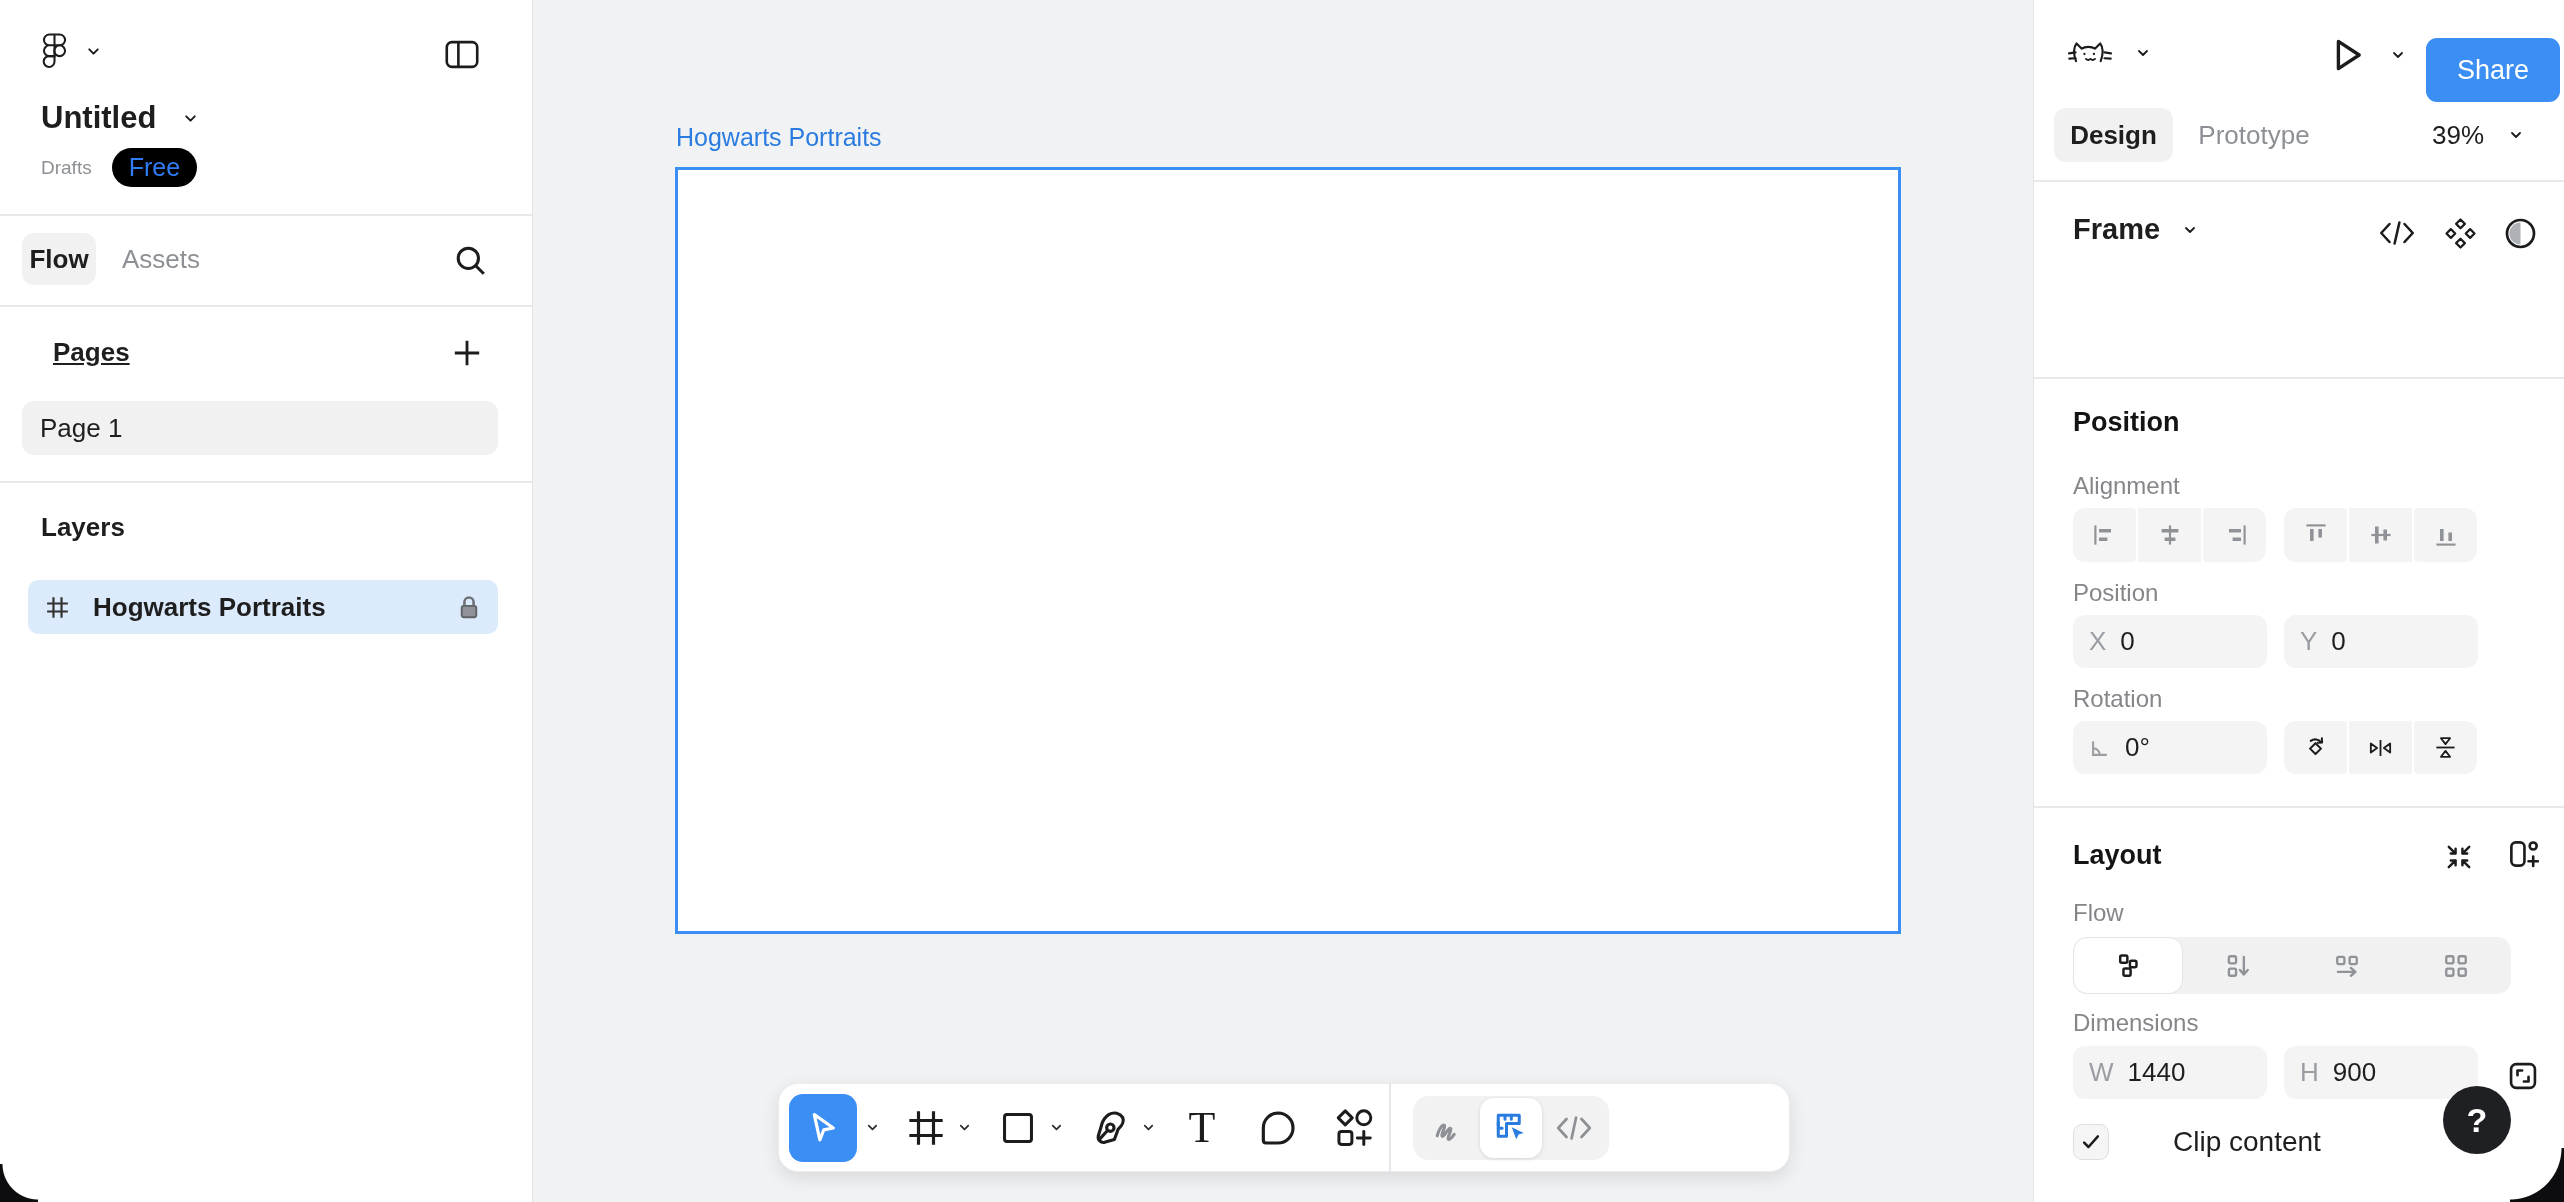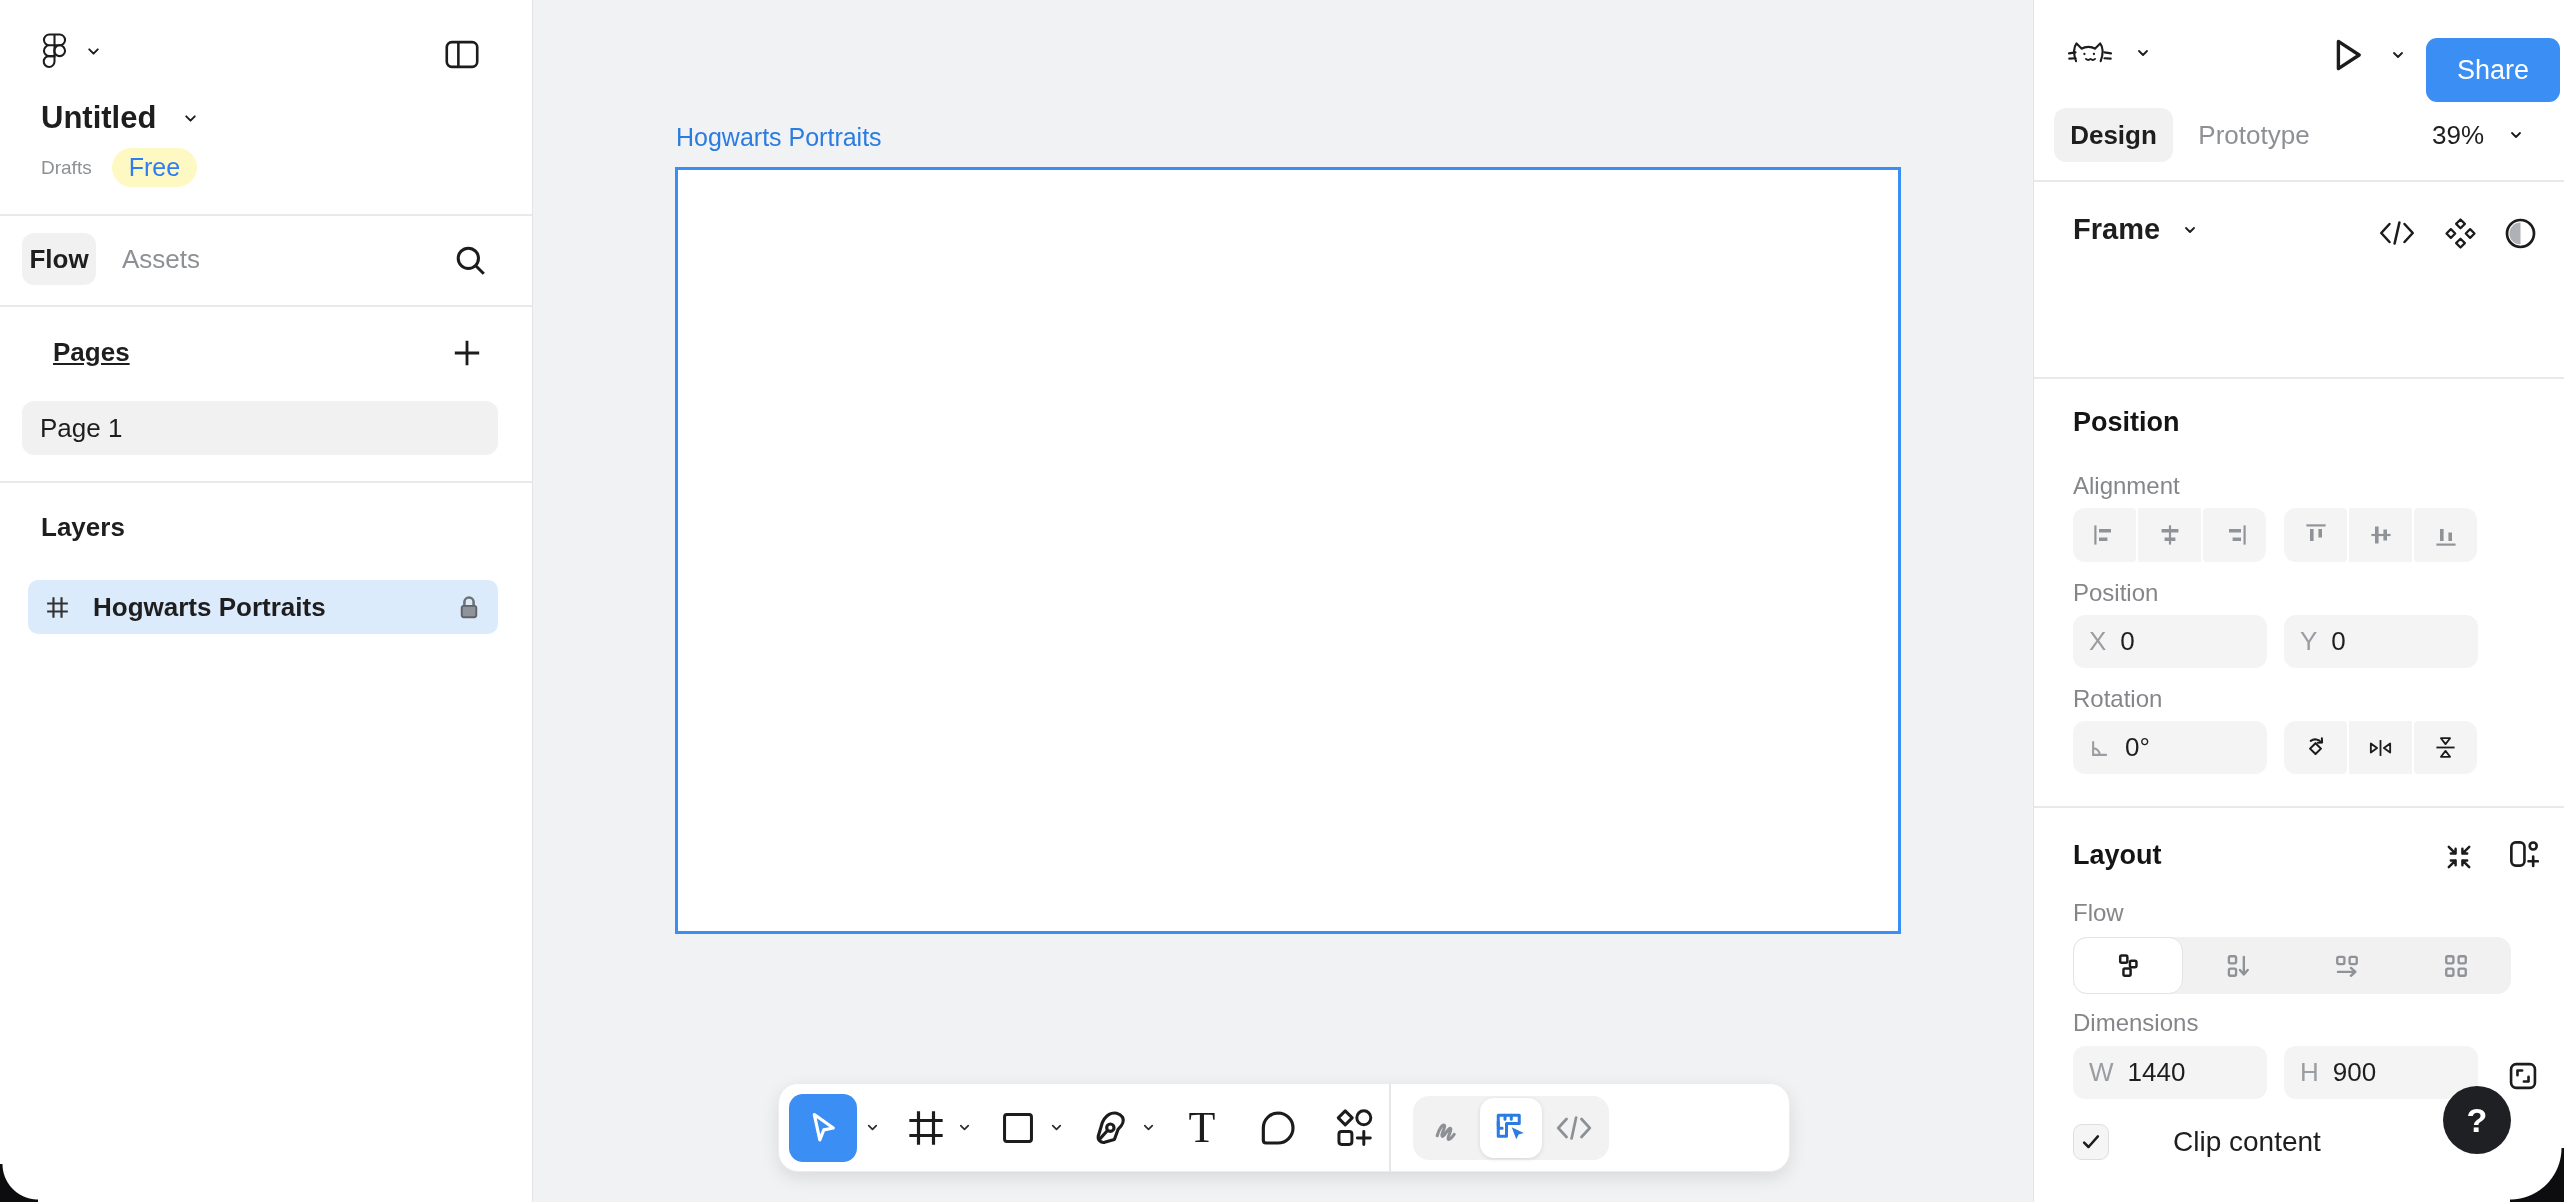--- a/index.html
+++ b/index.html
@@ -79,21 +79,21 @@
       <span style="font-size:31px;font-weight:600;">Untitled</span>
       <span class="icon">
         <svg width="17" height="17" viewBox="0 0 16 16" fill="none" stroke="#1c1c1c" stroke-width="1.8" stroke-linecap="round" stroke-linejoin="round">
             <path d="M4 6l4 4 4-4"></path>
           </svg>
       </span>
     </div>
 
     <div style="position:absolute;left:41px;top:148px;display:flex;align-items:center;gap:20px;">
       <span style="font-size:19px;color:#8d9094;">Drafts</span>
-      <span style="font-size:25px;color:#2f7cf6;background:#fef9c3;border-radius:999px;padding:5px 17px;">Free</span>
+      <span style="font-size:25px;color:#2f7cf6;background:#000000;border-radius:999px;padding:5px 17px;">Free</span>
     </div>
 
     <div class="hdiv" style="top:214px;"></div>
 
     <div class="pill" style="position:absolute;left:22px;top:233px;width:74px;height:52px;font-size:26px;">Flow</div>
     <div style="position:absolute;left:122px;top:233px;height:52px;display:flex;align-items:center;font-size:26px;" class="tab-inactive">Assets</div>
     <span class="icon" style="position:absolute;left:455px;top:245px;">
       <svg width="32" height="32" viewBox="0 0 18 18" fill="none" stroke="#1c1c1c" stroke-width="1.7">
           <circle cx="7.5" cy="7.5" r="5.7"></circle>
           <line x1="11.8" y1="11.8" x2="16.2" y2="16.2"></line>

